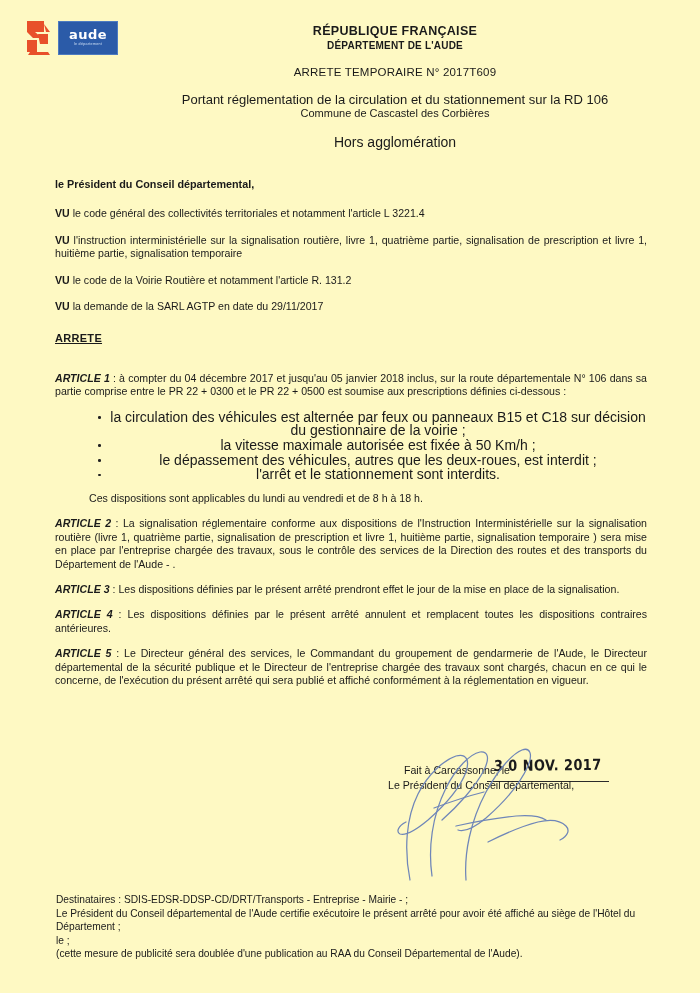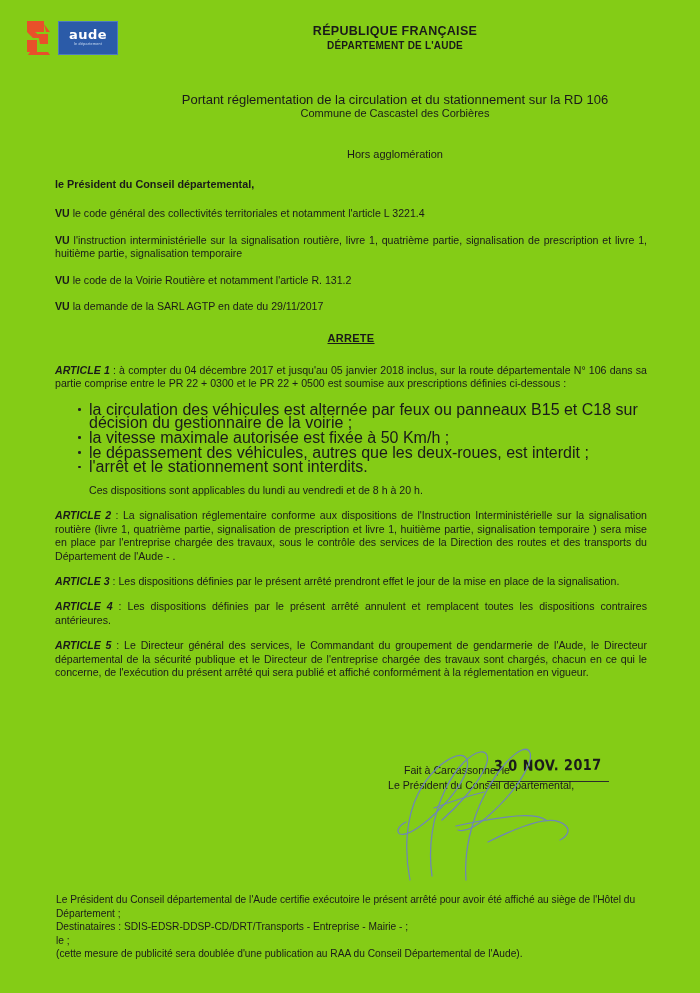--- a/index.html
+++ b/index.html
@@ -4,21 +4,21 @@
 <style>
   html, body {
     margin: 0;
     padding: 0;
     background: #ffffff;
   }
   .page {
     position: relative;
     width: 700px;
     height: 993px;
-    background: #84cc16;
+    background: #fef9c3;
     overflow: hidden;
     font-family: "Liberation Sans", sans-serif;
     color: #1a1a1a;
   }
 
   
   .logo-block {
     position: absolute;
     left: 24px;
     top: 18px;
@@ -71,21 +71,21 @@
     position: absolute;
     left: 120px;
     right: 30px;
     text-align: center;
   }
   .hdr-rf      { top: 24px;  font-size: 12.5px; font-weight: bold; letter-spacing: 0.3px; }
   .hdr-dept    { top: 40px;  font-size: 10px;   font-weight: bold; letter-spacing: 0.2px; }
   .hdr-arrete  { top: 66px;  font-size: 11.5px; letter-spacing: 0.2px; }
   .hdr-sub1    { top: 92px;  font-size: 13px; }
   .hdr-sub2    { top: 107px; font-size: 11px; }
-  .hdr-hors    { top: 148px; font-size: 11px; }
+  .hdr-hors    { top: 134px; font-size: 14px; }
 
   
   .body-wrap {
     position: absolute;
     left: 55px;
     top: 178px;
     width: 592px;
   }
   .p {
     font-size: 10.6px;
@@ -93,46 +93,46 @@
     text-align: justify;
     margin: 0 0 13px 0;
   }
   .p b { font-weight: bold; }
   .lead {
     font-size: 10.8px;
     font-weight: bold;
     margin: 0 0 17px 0;
   }
   .arrete-title {
-    text-align: center;
     font-size: 11px;
     font-weight: bold;
     text-decoration: underline;
-    margin: 18px 0 20px 0;
+    margin: 18px 0 28px 0;
     letter-spacing: 0.3px;
   }
   .art {
     font-size: 10.6px;
     line-height: 13.4px;
     text-align: justify;
     margin: 0 0 12px 0;
   }
   .art .lbl { font-weight: bold; font-style: italic; }
 
   ul.bullets {
     margin: 1px 0 10px 0;
     padding-left: 34px;
     list-style: none;
   }
   ul.bullets li {
     position: relative;
-    font-size: 16px;
-    line-height: 13.6px;
-    text-align: left;
+    font-size: 14px;
+    line-height: 13.6px;
+    text-align: center;
     margin-bottom: 1px;
+    margin-left: 20px;
   }
   ul.bullets li::before {
     content: "";
     position: absolute;
     left: -11px;
     top: 5.5px;
     width: 2.6px;
     height: 2.6px;
     background: #222;
     border-radius: 50%;
@@ -224,20 +224,21 @@
       <path d="M20 6 L26 14 L22 14 Z" fill="#e8502a"></path>
     </svg>
     <div class="logo-box">
       <div class="brand">aude</div>
       <div class="tagline">le département</div>
     </div>
   </div>
 
   <div class="hdr hdr-rf">RÉPUBLIQUE FRANÇAISE</div>
   <div class="hdr hdr-dept">DÉPARTEMENT DE L'AUDE</div>
+  <div class="hdr hdr-arrete">ARRETE TEMPORAIRE N° 2017T609</div>
   <div class="hdr hdr-sub1">Portant réglementation de la circulation et du stationnement sur la RD 106</div>
   <div class="hdr hdr-sub2">Commune de Cascastel des Corbières</div>
   <div class="hdr hdr-hors">Hors agglomération</div>
 
   <div class="body-wrap">
 
     <div class="lead">le Président du Conseil départemental,</div>
 
     <p class="p"><b>VU</b><span> le code général des collectivités territoriales et notamment l'article L 3221.4</span></p>
     <p class="p"><b>VU</b><span> l'instruction interministérielle sur la signalisation routière, livre 1, quatrième partie, signalisation de prescription et livre 1, huitième partie, signalisation temporaire</span></p>
@@ -247,21 +248,21 @@
     <div class="arrete-title">ARRETE</div>
 
     <p class="art"><span class="lbl">ARTICLE 1</span><span> : à compter du 04 décembre 2017 et jusqu'au 05 janvier 2018 inclus, sur la route départementale N° 106 dans sa partie comprise entre le PR 22 + 0300 et le PR 22 + 0500 est soumise aux prescriptions définies ci-dessous :</span></p>
 
     <ul class="bullets">
       <li>la circulation des véhicules est alternée par feux ou panneaux B15 et C18 sur décision du gestionnaire de la voirie ;</li>
       <li>la vitesse maximale autorisée est fixée à 50 Km/h ;</li>
       <li>le dépassement des véhicules, autres que les deux-roues, est interdit ;</li>
       <li>l'arrêt et le stationnement sont interdits.</li>
     </ul>
-    <div class="bullet-note">Ces dispositions sont applicables du lundi au vendredi et de 8 h à 20 h.</div>
+    <div class="bullet-note">Ces dispositions sont applicables du lundi au vendredi et de 8 h à 18 h.</div>
 
     <p class="art"><span class="lbl">ARTICLE 2</span><span> : La signalisation réglementaire conforme aux dispositions de l'Instruction Interministérielle sur la signalisation routière (livre 1, quatrième partie, signalisation de prescription et livre 1, huitième partie, signalisation temporaire ) sera mise en place par l'entreprise chargée des travaux, sous le contrôle des services de la Direction des routes et des transports du Département de l'Aude - .</span></p>
     <p class="art"><span class="lbl">ARTICLE 3</span><span> : Les dispositions définies par le présent arrêté prendront effet le jour de la mise en place de la signalisation.</span></p>
     <p class="art"><span class="lbl">ARTICLE 4</span><span> : Les dispositions définies par le présent arrêté annulent et remplacent toutes les dispositions contraires antérieures.</span></p>
     <p class="art"><span class="lbl">ARTICLE 5</span><span> : Le Directeur général des services, le Commandant du groupement de gendarmerie de l'Aude, le Directeur départemental de la sécurité publique et le Directeur de l'entreprise chargée des travaux sont chargés, chacun en ce qui le concerne, de l'exécution du présent arrêté qui sera publié et affiché conformément à la réglementation en vigueur.</span></p>
 
   </div>
 
   <div class="sig-zone">
     <div class="sig-fait">Fait à Carcassonne, le</div>
@@ -275,19 +276,19 @@
         <path d="M62 146 C 58 118, 62 86, 76 58 C 86 38, 100 24, 110 22 C 118 21, 120 28, 114 40 C 106 56, 88 76, 72 90"></path>
         <path d="M96 150 C 94 124, 100 92, 116 62 C 128 40, 142 24, 152 20 C 160 17, 163 24, 158 36 C 150 54, 132 74, 116 88 C 104 98, 94 102, 88 100"></path>
         <path d="M86 96 C 104 92, 126 88, 146 86 C 160 85, 170 86, 176 90"></path>
         <path d="M118 112 C 134 104, 152 96, 168 92 C 180 89, 190 90, 196 96 C 200 100, 198 106, 190 110"></path>
         <path d="M64 78 C 80 72, 98 66, 114 62"></path>
       </g>
     </svg>
   </div>
 
   <div class="footer">
+    <div class="fl">Destinataires : SDIS-EDSR-DDSP-CD/DRT/Transports - Entreprise - Mairie - ;</div>
     <div class="fl">Le Président du Conseil départemental de l'Aude certifie exécutoire le présent arrêté pour avoir été affiché au siège de l'Hôtel du Département ;</div>
-    <div class="fl">Destinataires : SDIS-EDSR-DDSP-CD/DRT/Transports - Entreprise - Mairie - ;</div>
     <div class="fl">le ;</div>
     <div class="fl">(cette mesure de publicité sera doublée d'une publication au RAA du Conseil Départemental de l'Aude).</div>
   </div>
 
 </div>
 
 </body></html>

